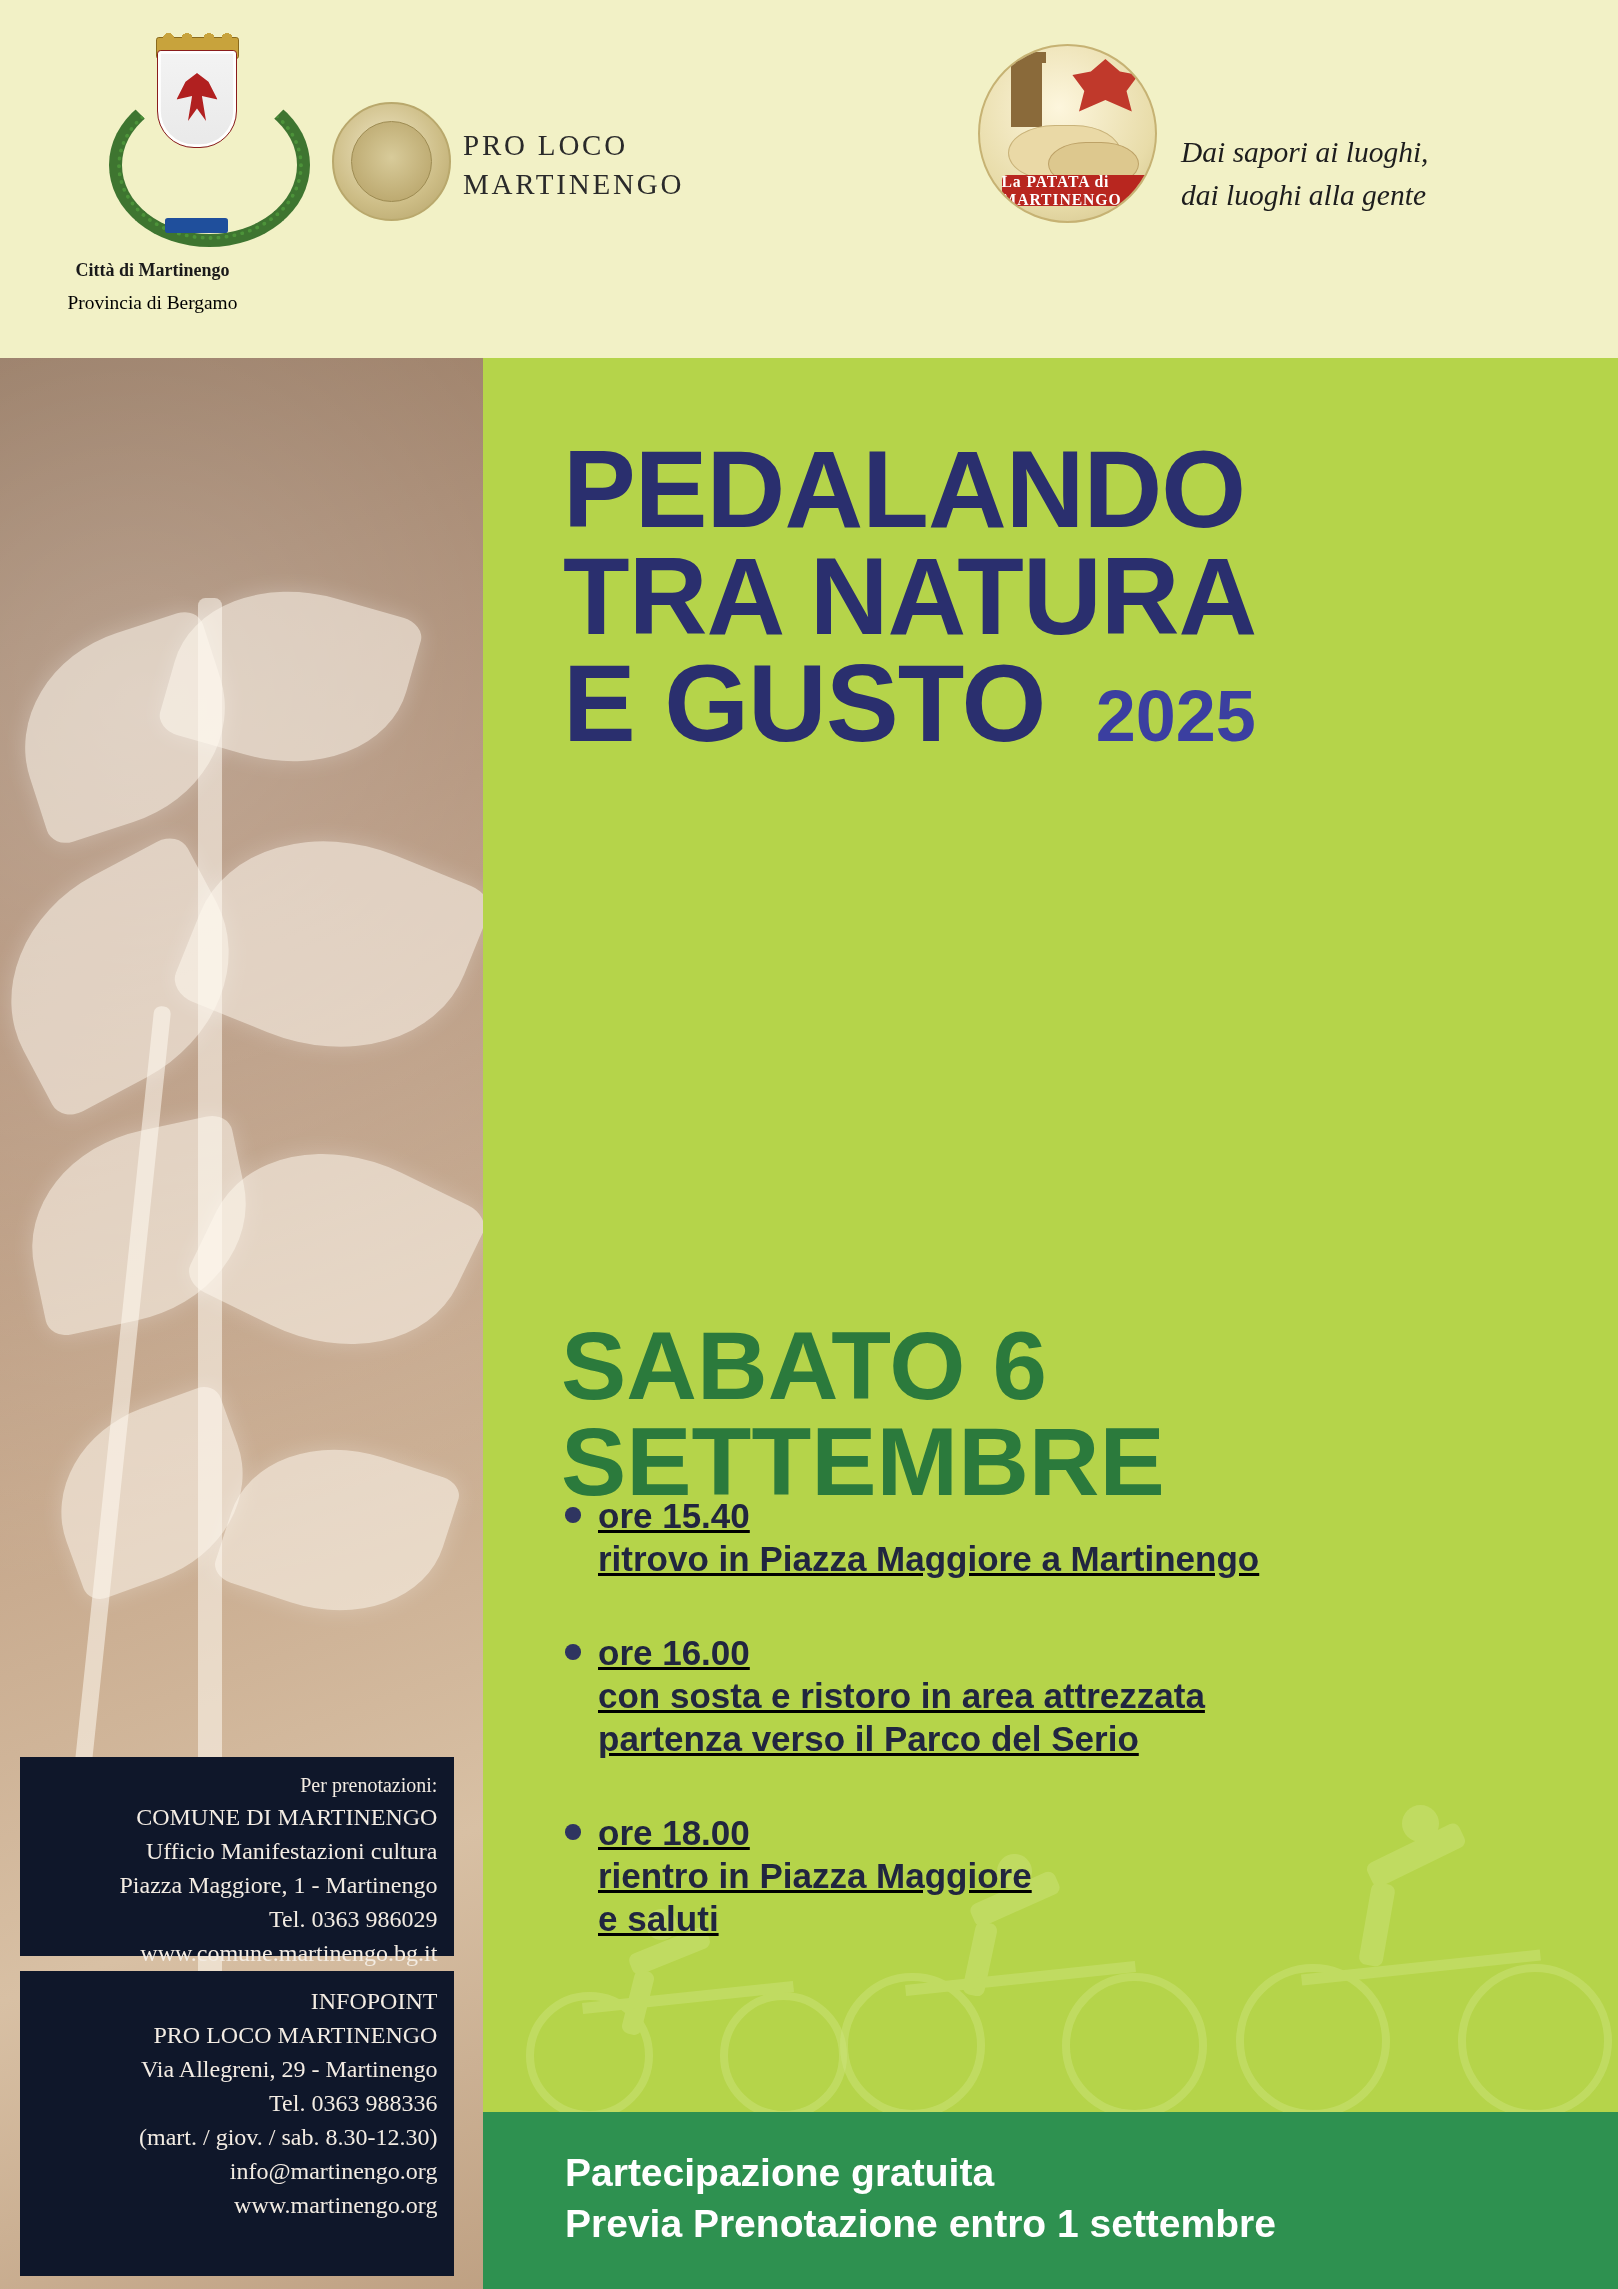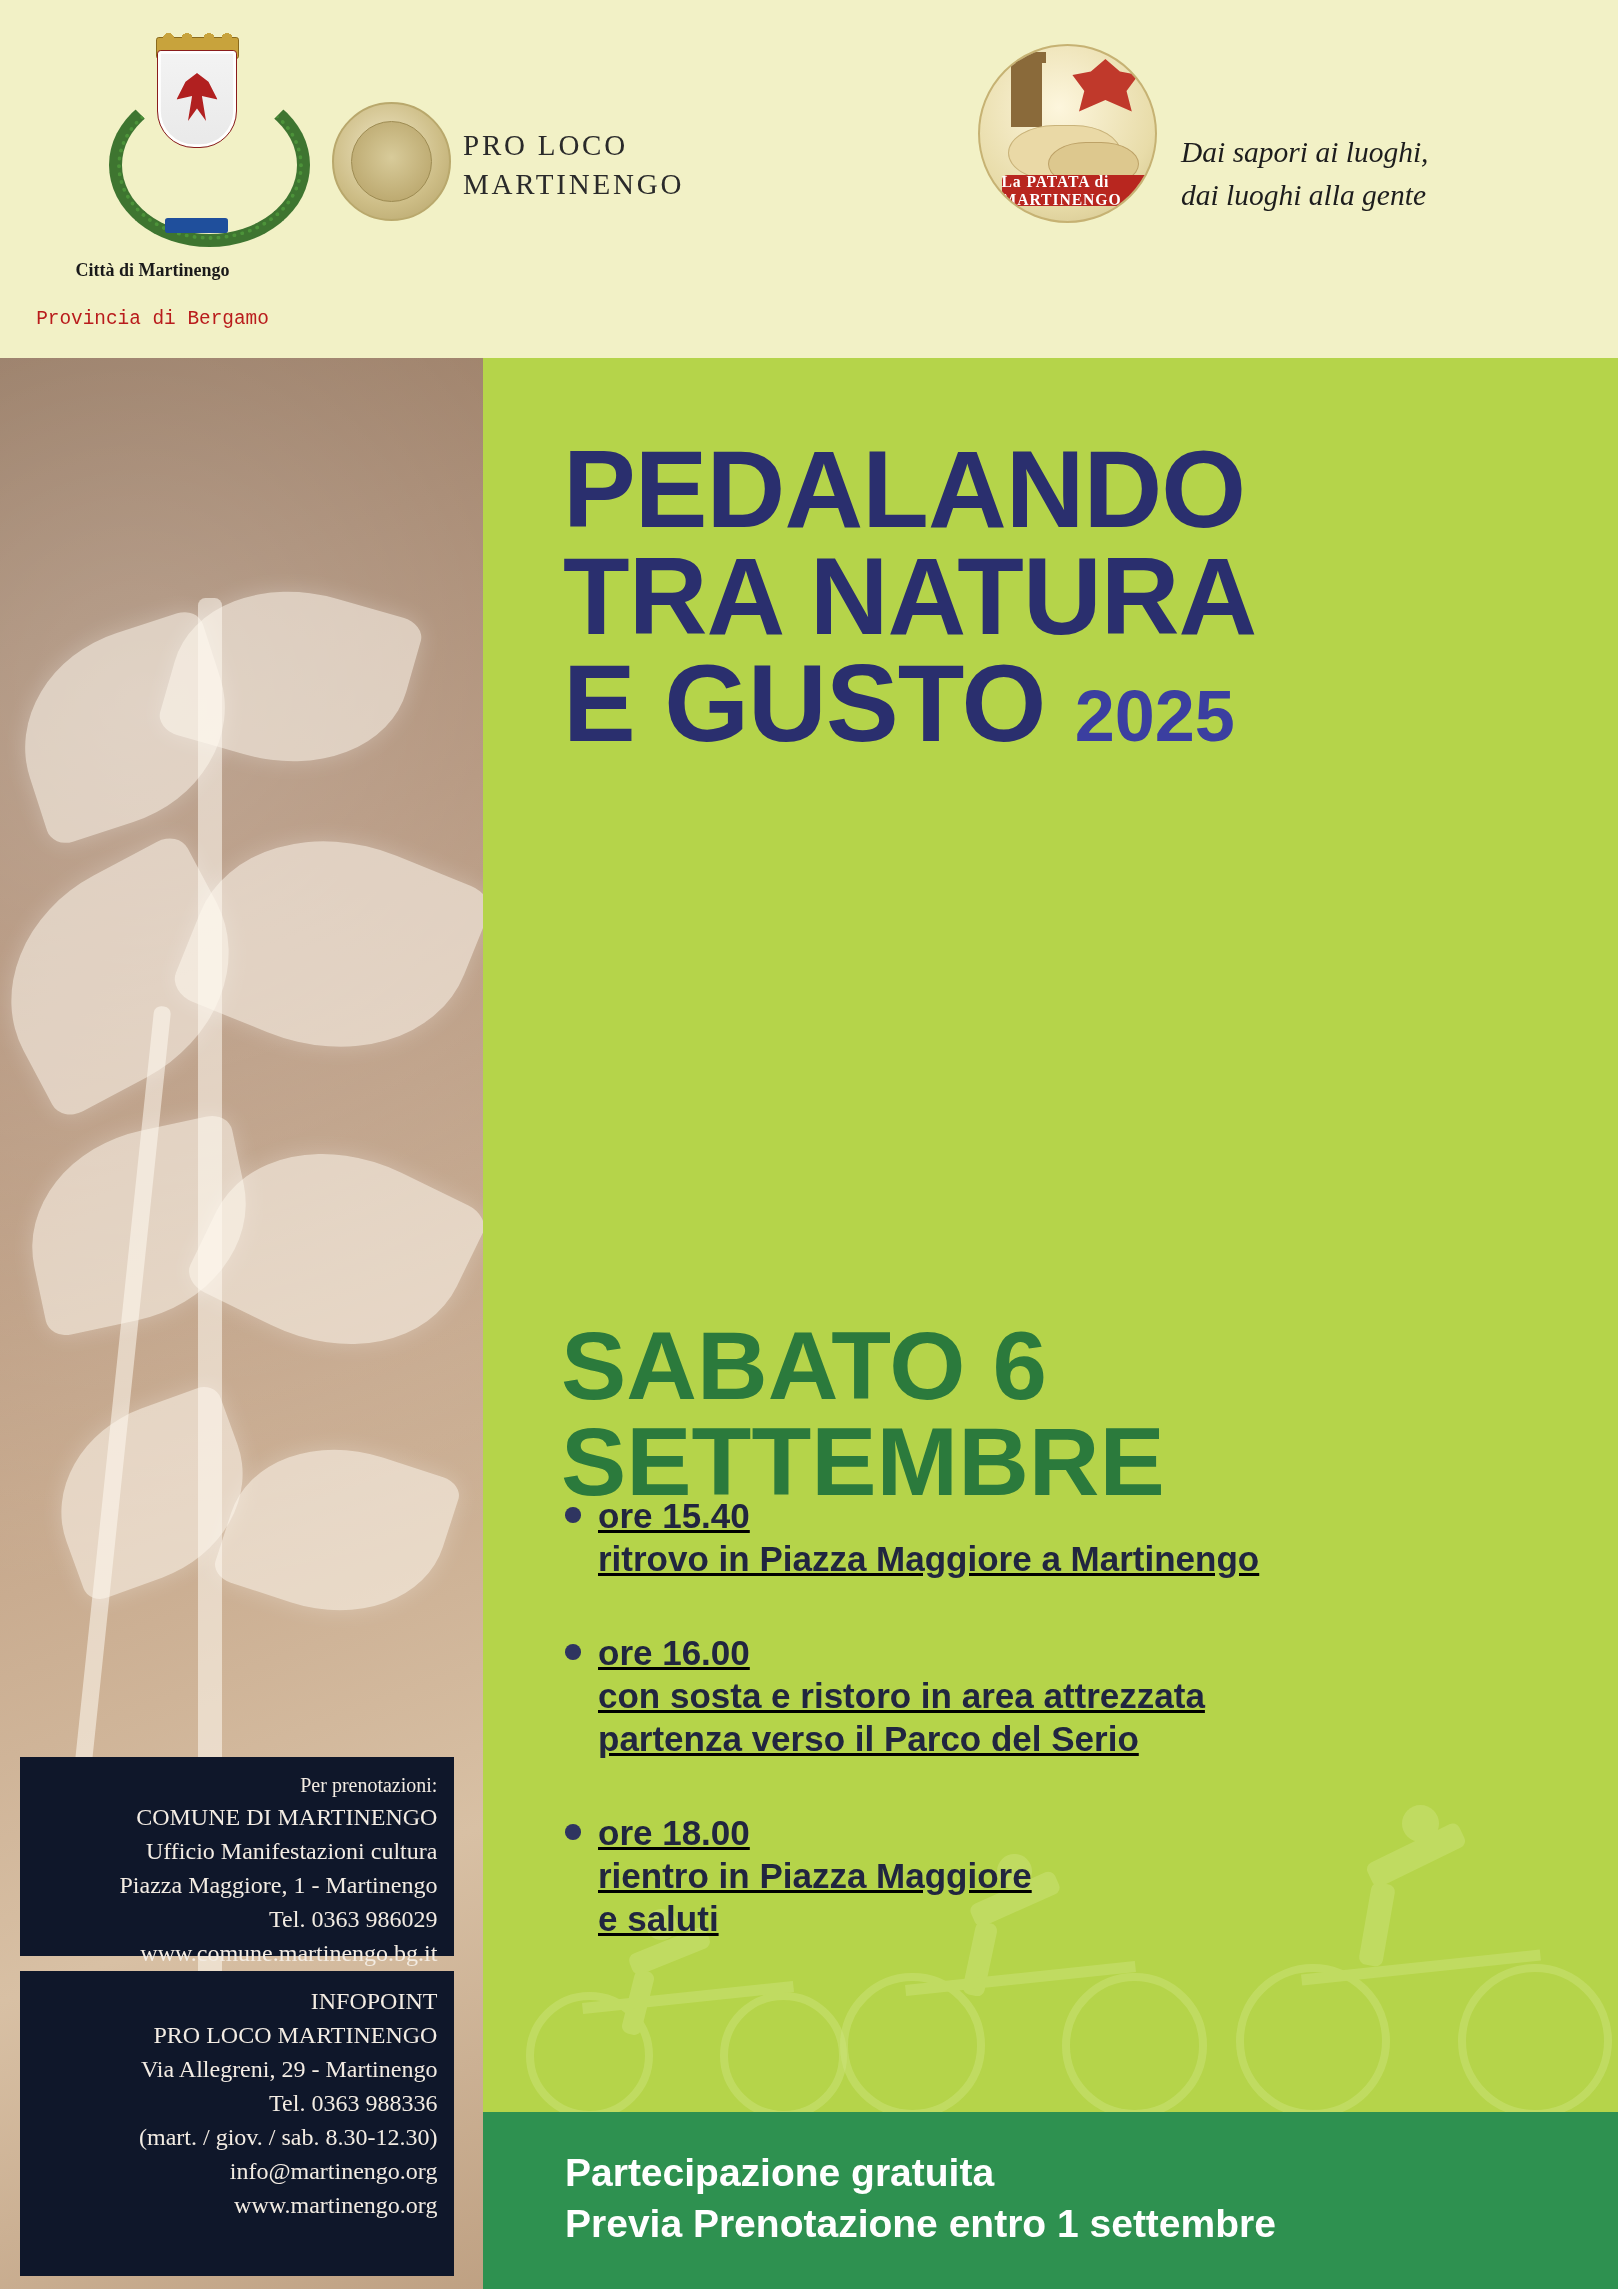--- a/index.html
+++ b/index.html
@@ -54,22 +54,22 @@
     border:4.6px dotted #3f8c2e;border-radius:50%;border-top-color:transparent;
   }
   .crest-ribbon{
     position:absolute;left:63px;top:181px;width:63px;height:14.8px;background:#1f4f9c;border-radius:2.8px;
   }
   .city-name{
     position:absolute;left:0;top:260px;width:305px;text-align:center;
     font-family:"Liberation Serif",serif;font-weight:bold;font-size:18px;color:#1a1a1a;
   }
   .city-prov{
-    position:absolute;left:0;top:308px;width:305px;text-align:center;
-    font-family:Liberation Mono, monospace;font-size:19.4px;color:#b91c1c;
+    position:absolute;left:0;top:292px;width:305px;text-align:center;
+    font-family:Liberation Serif, serif;font-size:19.4px;color:#000000;
   }
 
   .proloco{position:absolute;left:332px;top:102px;width:388px;height:120px;}
   .proloco-seal{
     position:absolute;left:0;top:0;width:115px;height:115px;border-radius:50%;
     background:radial-gradient(circle at 45% 40%,#efe6c4,#cdbd86 60%,#b2a066);
     border:2.8px solid #b9a86c;
   }
   .proloco-seal:after{
     content:"";position:absolute;left:16.6px;top:16.6px;right:16.6px;bottom:16.6px;
@@ -150,21 +150,21 @@
   
   .cyclist{position:absolute;opacity:.45;}
   .wheel{position:absolute;border:8.3px solid #cfe47e;border-radius:50%;background:transparent;}
   .rider{position:absolute;background:#cfe47e;}
 
   h1.title{
     position:absolute;left:563px;top:78px;width:1015px;
     margin:0;color:#2a2f6e;font-weight:bold;font-size:109px;line-height:.98;
     letter-spacing:-0.9px;font-family:"Liberation Sans",sans-serif;
   }
-  .year{color:#3b3fa0;font-size:72px;letter-spacing:0;}
+  .year{color:#3b3fa0;font-size:72px;letter-spacing:0;margin-left:21px;}
   .subtitle{
     position:absolute;left:561px;top:960px;width:1034px;
     color:#2b7a3c;font-weight:bold;font-size:96px;line-height:1;
     transform:scaleX(1.02);transform-origin:left center;
     font-family:"Liberation Sans",sans-serif;
   }
 
   .schedule{position:absolute;left:565px;top:1137px;width:988px;text-decoration:underline;}
   .sched-item{position:relative;margin-bottom:52px;padding-left:33px;}
   .sched-item .dot{

